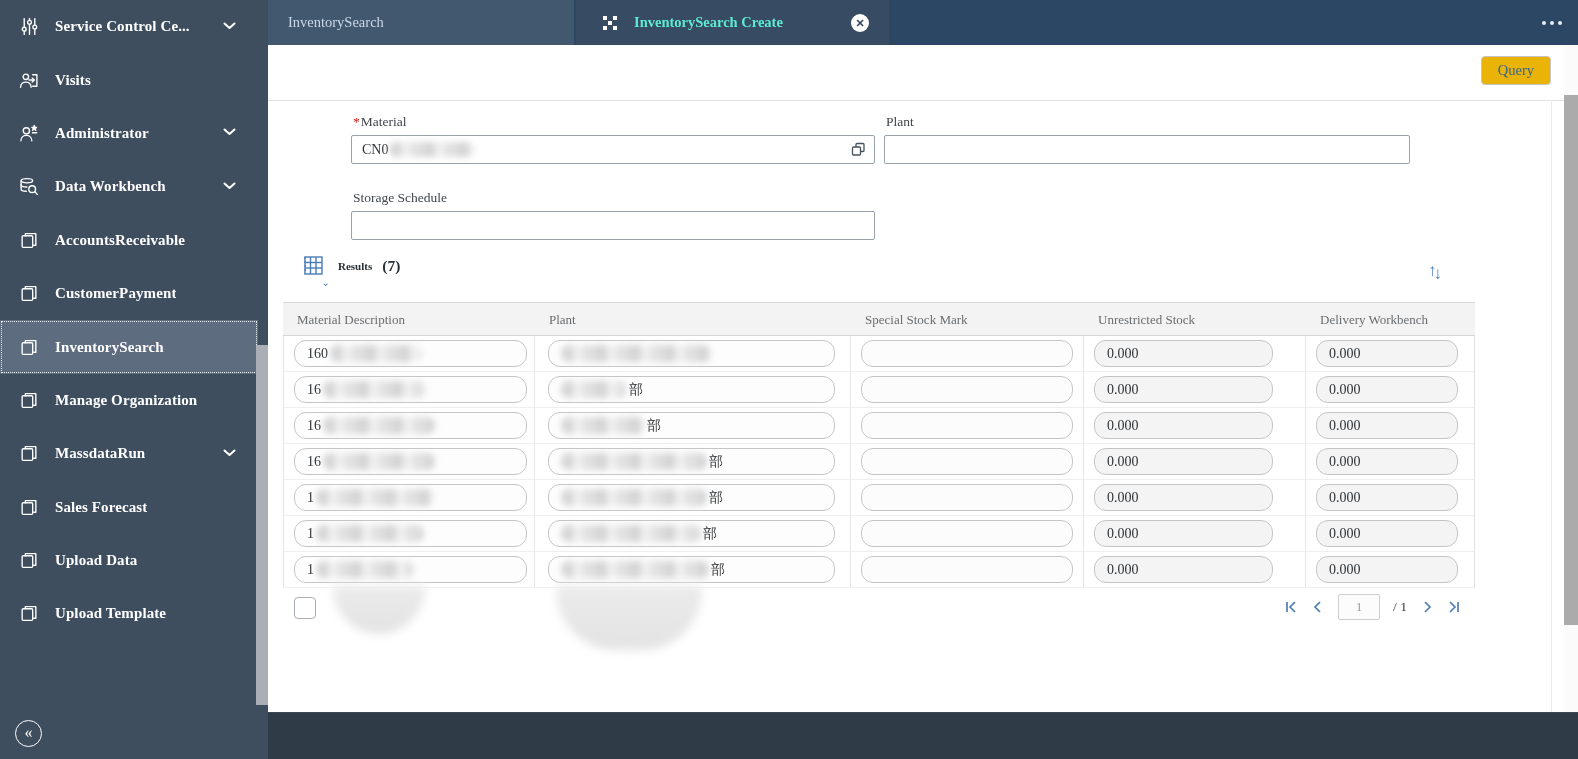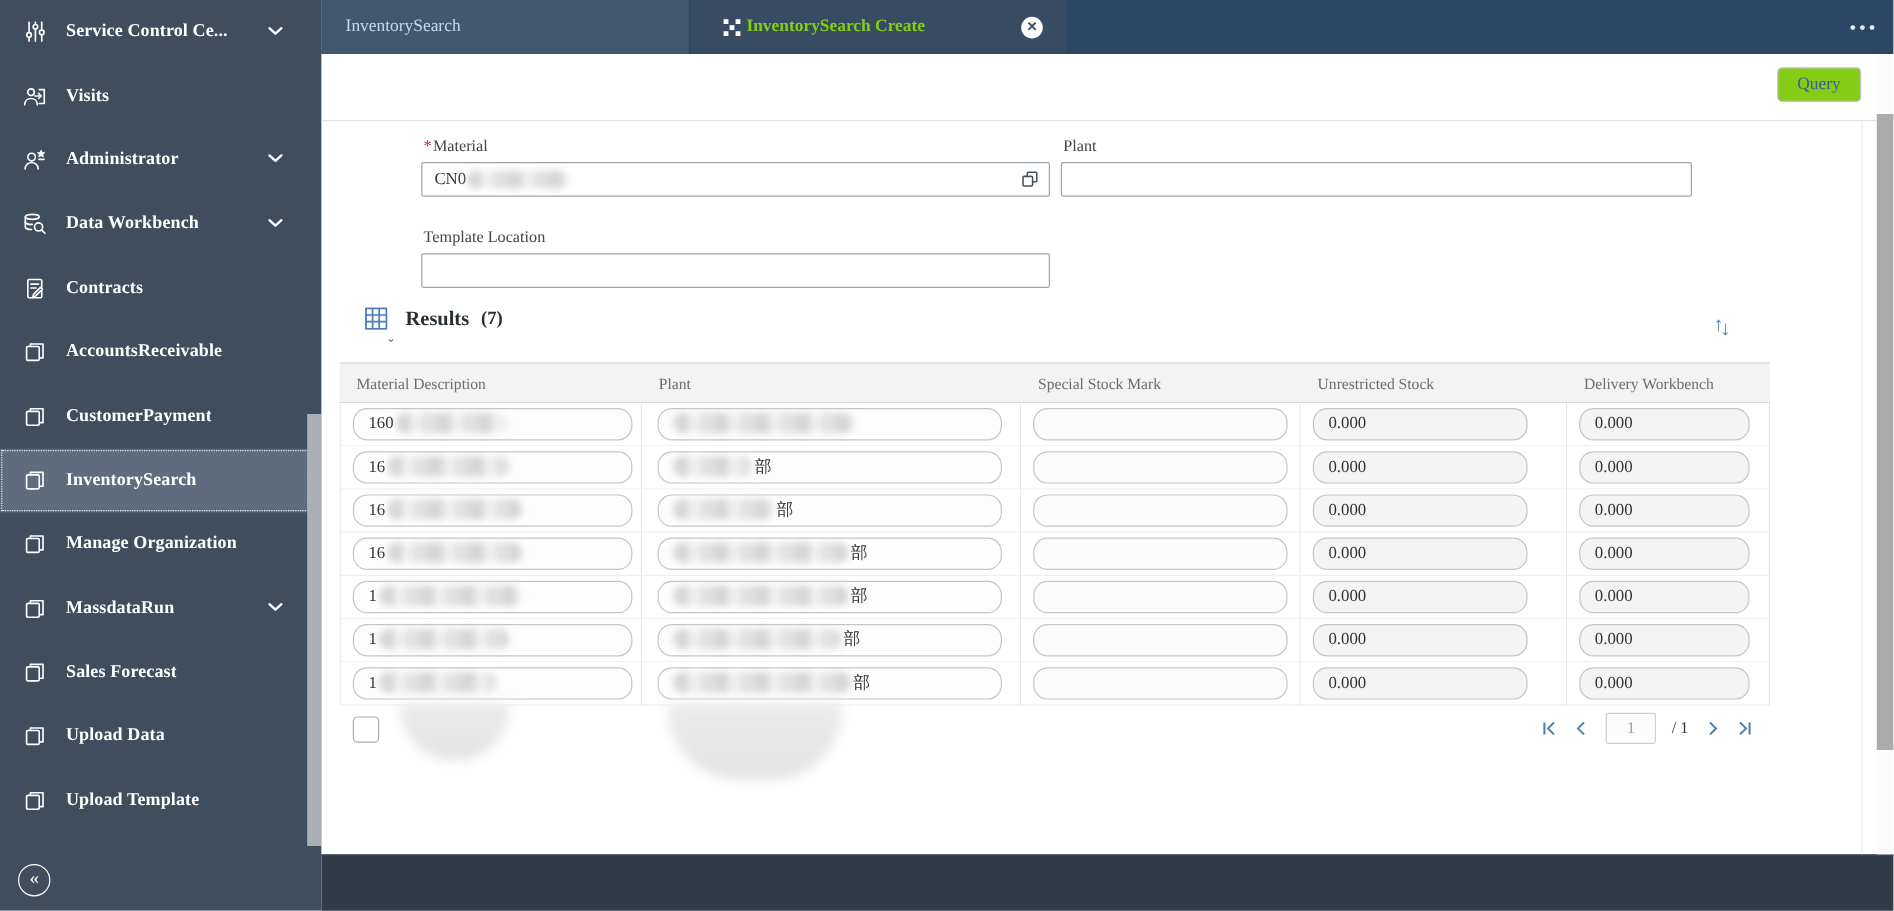--- a/index.html
+++ b/index.html
@@ -18,46 +18,46 @@
   .sidebar-thumb{position:absolute;left:256px;top:345px;width:12px;height:360px;background:#a9afb5;}
   .collapse-btn{position:absolute;left:15px;bottom:12px;width:25px;height:25px;border:1.5px solid #fff;
                 border-radius:50%;color:#fff;font-size:16px;line-height:24px;text-align:center;cursor:pointer;}
 
   
   .topbar{position:absolute;left:268px;top:0;width:1310px;height:45px;background:#2b4764;}
   .tab{position:absolute;top:0;height:45px;display:flex;align-items:center;box-sizing:border-box;cursor:pointer;}
   .tab1{left:0;width:306px;background:#42586f;padding-left:20px;}
   .tab1 .tab-label{color:#c8d9ea;font-size:14.5px;}
   .tab2{left:308px;width:313px;background:#374c63;padding-left:26px;}
-  .tab2 .tab-label{color:#84cc16;font-size:14.5px;font-weight:600;margin-left:4px;}
+  .tab2 .tab-label{color:#5eead4;font-size:14.5px;font-weight:600;margin-left:16px;}
   .tab-close{margin-left:auto;margin-right:20px;width:18px;height:18px;border-radius:50%;background:#fff;
              color:#374c63;font-size:11px;font-weight:bold;line-height:18px;text-align:center;cursor:pointer;}
   .overflow-dots{position:absolute;right:16px;top:21px;display:flex;gap:4px;cursor:pointer;}
   .overflow-dots i{width:4px;height:4px;border-radius:50%;background:#e8eef4;}
 
   
   .content{position:absolute;left:268px;top:45px;width:1296px;height:667px;background:#fff;}
   .query-bar{position:relative;height:55px;border-bottom:1px solid #e3e3e3;}
-  .query-btn{position:absolute;right:13px;top:11px;height:29px;padding:0 16px;background:#84cc16;
+  .query-btn{position:absolute;right:13px;top:11px;height:29px;padding:0 16px;background:#eab308;
              border:1px solid #c4c4c4;border-radius:4px;color:#36648f;font-size:14.5px;
              font-family:inherit;cursor:pointer;}
 
   .form-area{position:absolute;left:83px;top:55px;width:1143px;}
   .form-grid{display:grid;grid-template-columns:524px 526px;column-gap:9px;row-gap:12px;}
   .field-label{font-size:13.5px;color:#41464b;margin:14px 0 5px 2px;}
   .req{color:#cc1919;margin-right:1px;}
   .field-input{position:relative;height:29px;border:1px solid #9aa3ac;border-radius:2px;background:#fff;
                box-sizing:border-box;display:flex;align-items:center;padding:0 10px;font-size:14px;color:#32363a;}
   .vh-icon{position:absolute;right:8px;top:6px;cursor:pointer;line-height:0;}
 
   
   .results-head{position:absolute;left:35px;top:210px;display:flex;align-items:center;}
   .results-grid-icon{position:relative;margin-right:14px;line-height:0;cursor:pointer;}
   .results-grid-icon .mini-chev{position:absolute;right:-6px;bottom:-7px;color:#4a7db5;font-size:10px;}
-  .results-title{font-size:17px;font-weight:bold;color:#283035;}
+  .results-title{font-size:11px;font-weight:bold;color:#283035;}
   .results-count{font-size:15.5px;font-weight:bold;color:#283035;margin-left:10px;}
   .sort-icon{position:absolute;right:125px;top:216px;color:#4a7db5;font-size:17px;cursor:pointer;letter-spacing:-3px;}
   .sort-icon .dn{position:relative;top:3px;}
 
   .results-table{position:absolute;left:15px;top:257px;width:1436px;display:grid;
                  grid-template-columns:252px 316px 233px 222px 169px;}
   .th{height:34px;line-height:34px;background:#f3f3f3;border-top:1px solid #d7d7d7;border-bottom:1px solid #d7d7d7;
       font-size:13px;color:#6a6d70;padding-left:14px;box-sizing:border-box;white-space:nowrap;overflow:hidden;}
   .td{height:36px;box-sizing:border-box;border-right:1px solid #e7e7e7;border-bottom:1px solid #efefef;
       position:relative;background:#fff;}
@@ -151,31 +151,20 @@
               <line x1="14.8" y1="13.8" x2="17.5" y2="16.5"></line>
             </svg>
           </span>
           <span class="nav-label">Data Workbench</span>
           <span class="nav-chevron"><svg width="13" height="8" viewBox="0 0 13 8" fill="none" stroke="#fff" stroke-width="2" stroke-linecap="round" stroke-linejoin="round">
               <polyline points="1.5,1.5 6.5,6 11.5,1.5"></polyline>
             </svg></span>
         </div>
         <div class="nav-item">
           <span class="nav-icon">
-            <svg width="19" height="19" viewBox="0 0 18 18" fill="none" stroke="#fff" stroke-width="1.3" stroke-linecap="round" stroke-linejoin="round">
-              <rect x="3" y="1.8" width="11" height="14.4" rx="1"></rect>
-              <line x1="5.5" y1="5.5" x2="11.5" y2="5.5"></line>
-              <line x1="5.5" y1="8.5" x2="9.5" y2="8.5"></line>
-              <path d="M7.5 13.5l5.5-5.5 1.5 1.5-5.5 5.5-2 .5z" fill="#3f4e5e"></path>
-            </svg>
-          </span>
-          <span class="nav-label">Contracts</span>
-        </div>
-        <div class="nav-item">
-          <span class="nav-icon">
             <svg width="20" height="19" viewBox="0 0 19 18" fill="none" stroke="#fff" stroke-width="1.3" stroke-linecap="round" stroke-linejoin="round">
               <path d="M6 4.5V2.5h10v11h-2"></path>
               <rect x="3" y="4.5" width="10" height="11" rx="1"></rect>
             </svg>
           </span>
           <span class="nav-label">AccountsReceivable</span>
         </div>
         <div class="nav-item">
           <span class="nav-icon">
             <svg width="20" height="19" viewBox="0 0 19 18" fill="none" stroke="#fff" stroke-width="1.3" stroke-linecap="round" stroke-linejoin="round">
@@ -291,21 +280,21 @@
                 <rect x="1.5" y="5" width="8" height="8" rx="1" fill="#fff"></rect>
               </svg>
             </span>
           </div>
         </div>
         <div>
           <div class="field-label">Plant</div>
           <div class="field-input"></div>
         </div>
         <div>
-          <div class="field-label">Template Location</div>
+          <div class="field-label">Storage Schedule</div>
           <div class="field-input"></div>
         </div>
       </div>
     </div>
 
     <div class="results-head">
       <span class="results-grid-icon">
         <svg width="21" height="21" viewBox="0 0 21 21" fill="none" stroke="#4a7db5" stroke-width="1.4">
           <rect x="2" y="2" width="17" height="17"></rect>
           <line x1="2" y1="7.5" x2="19" y2="7.5"></line>

